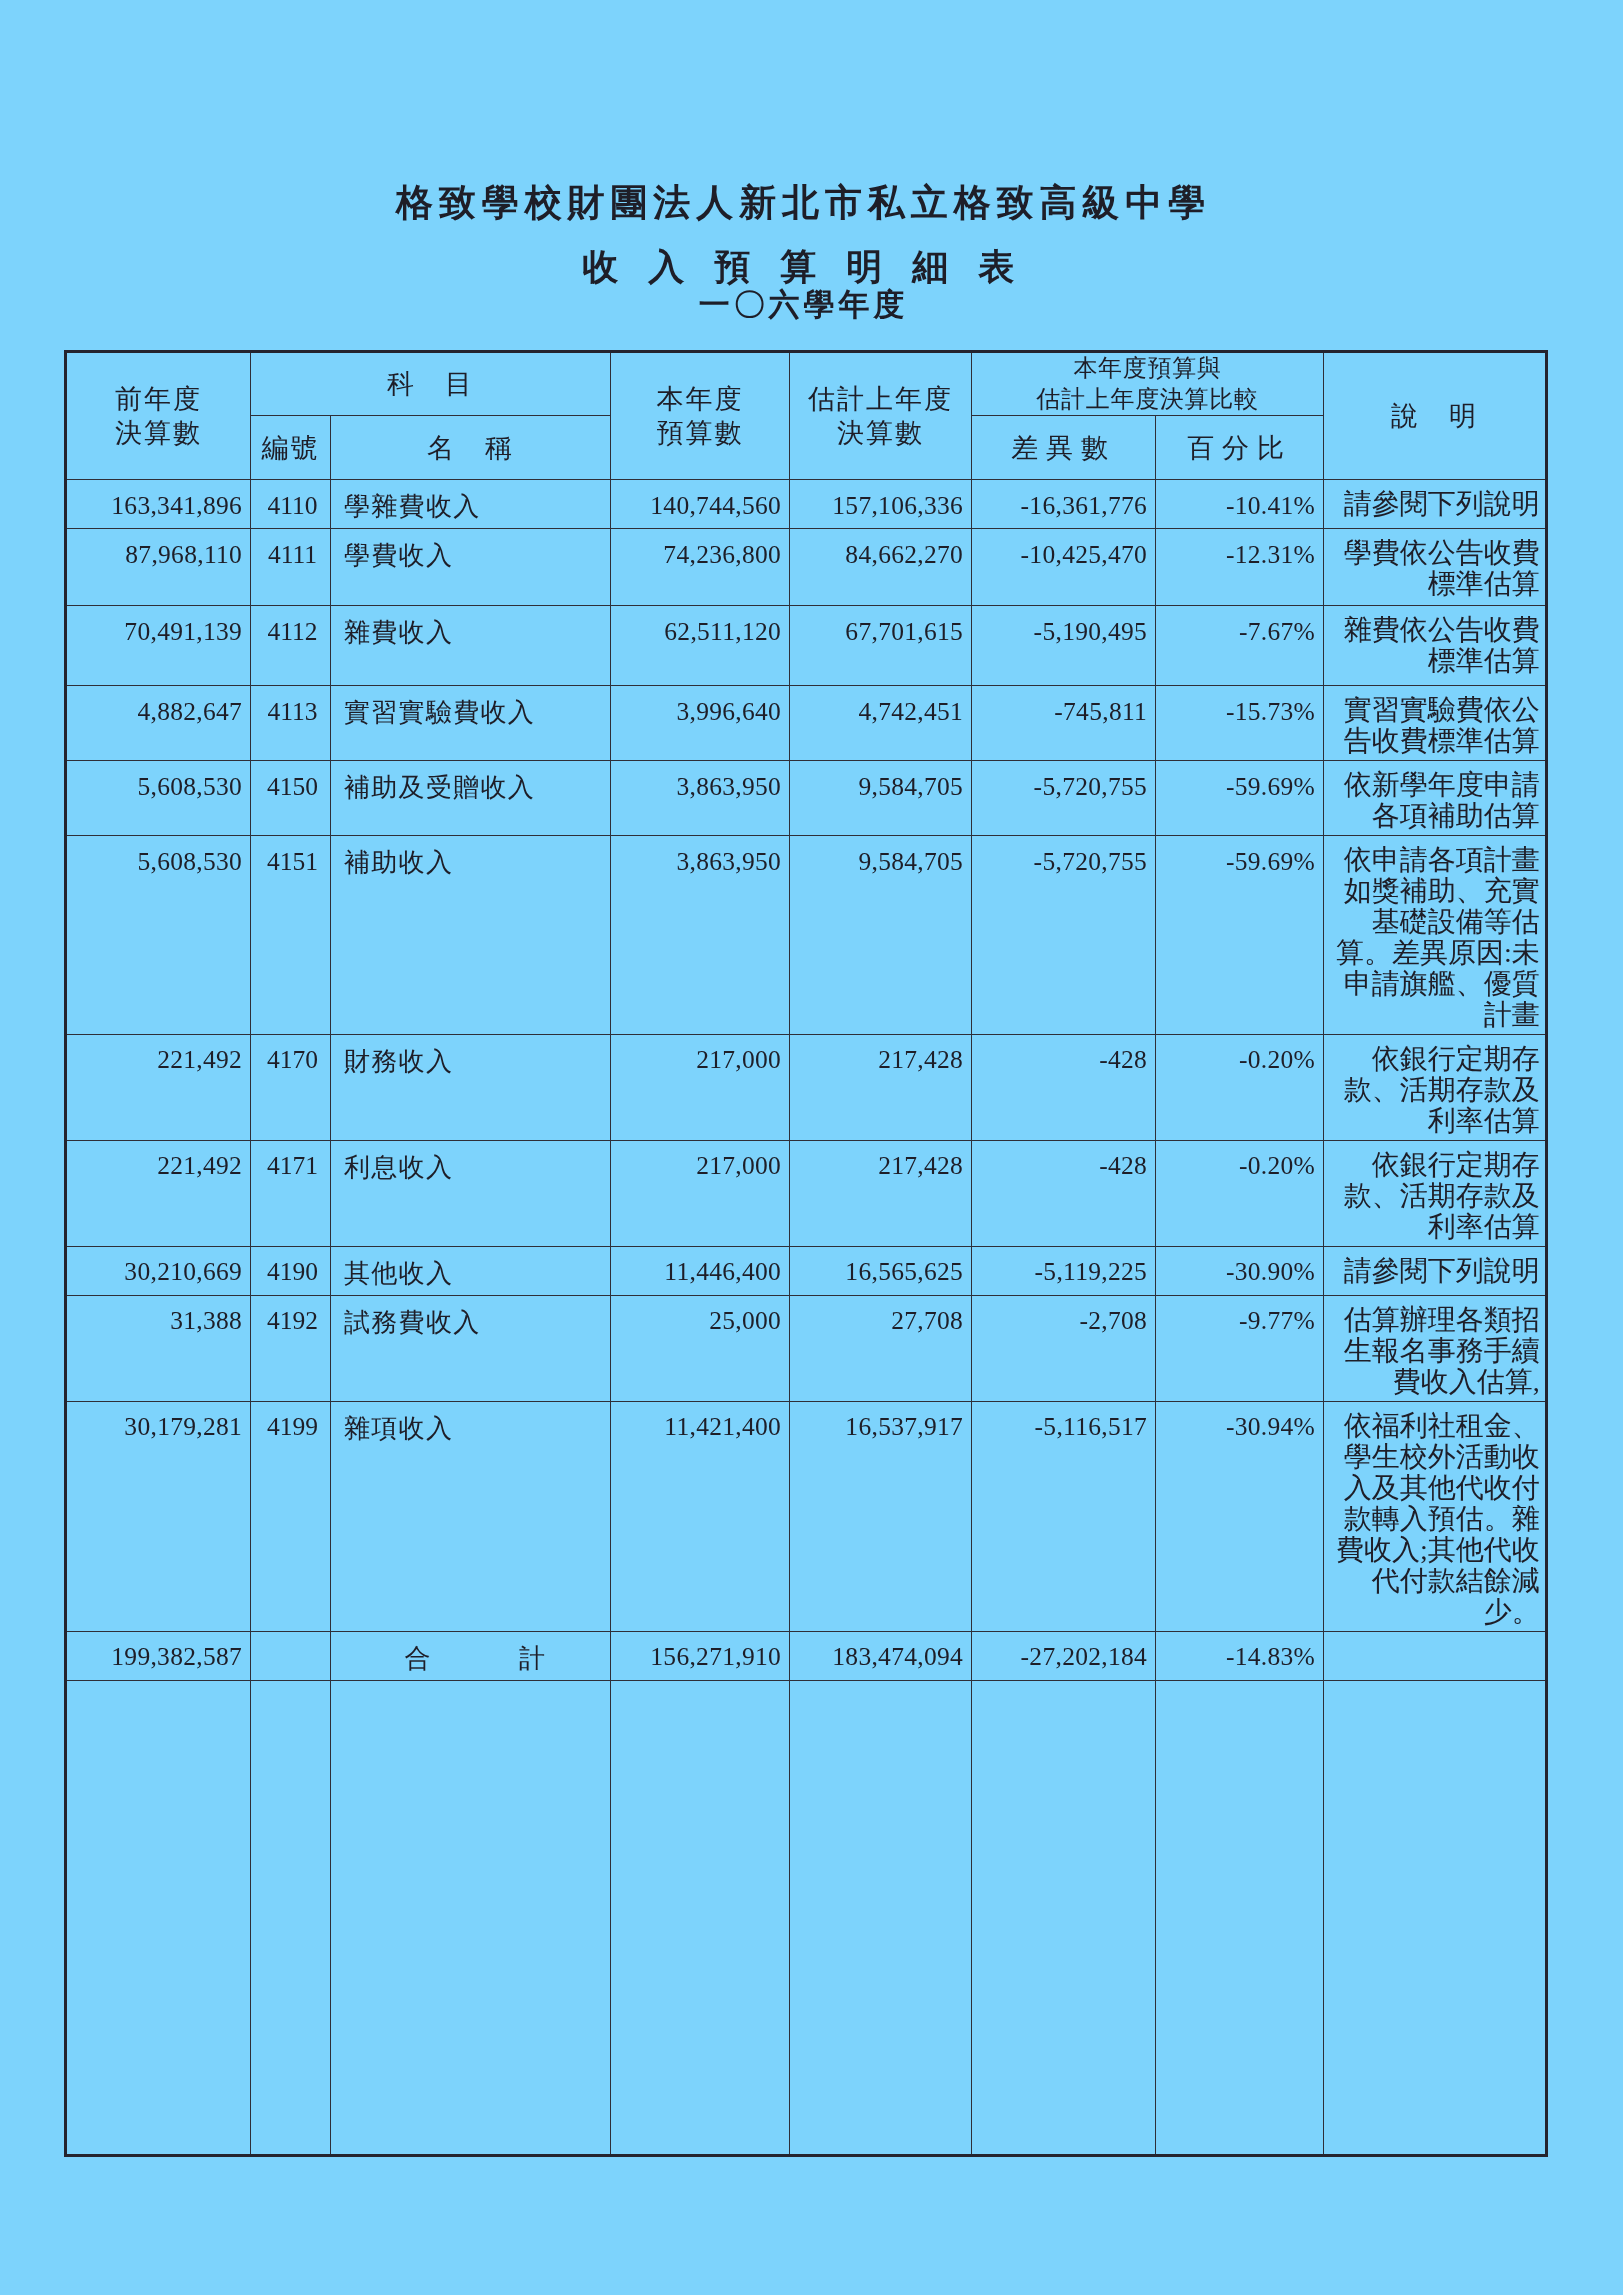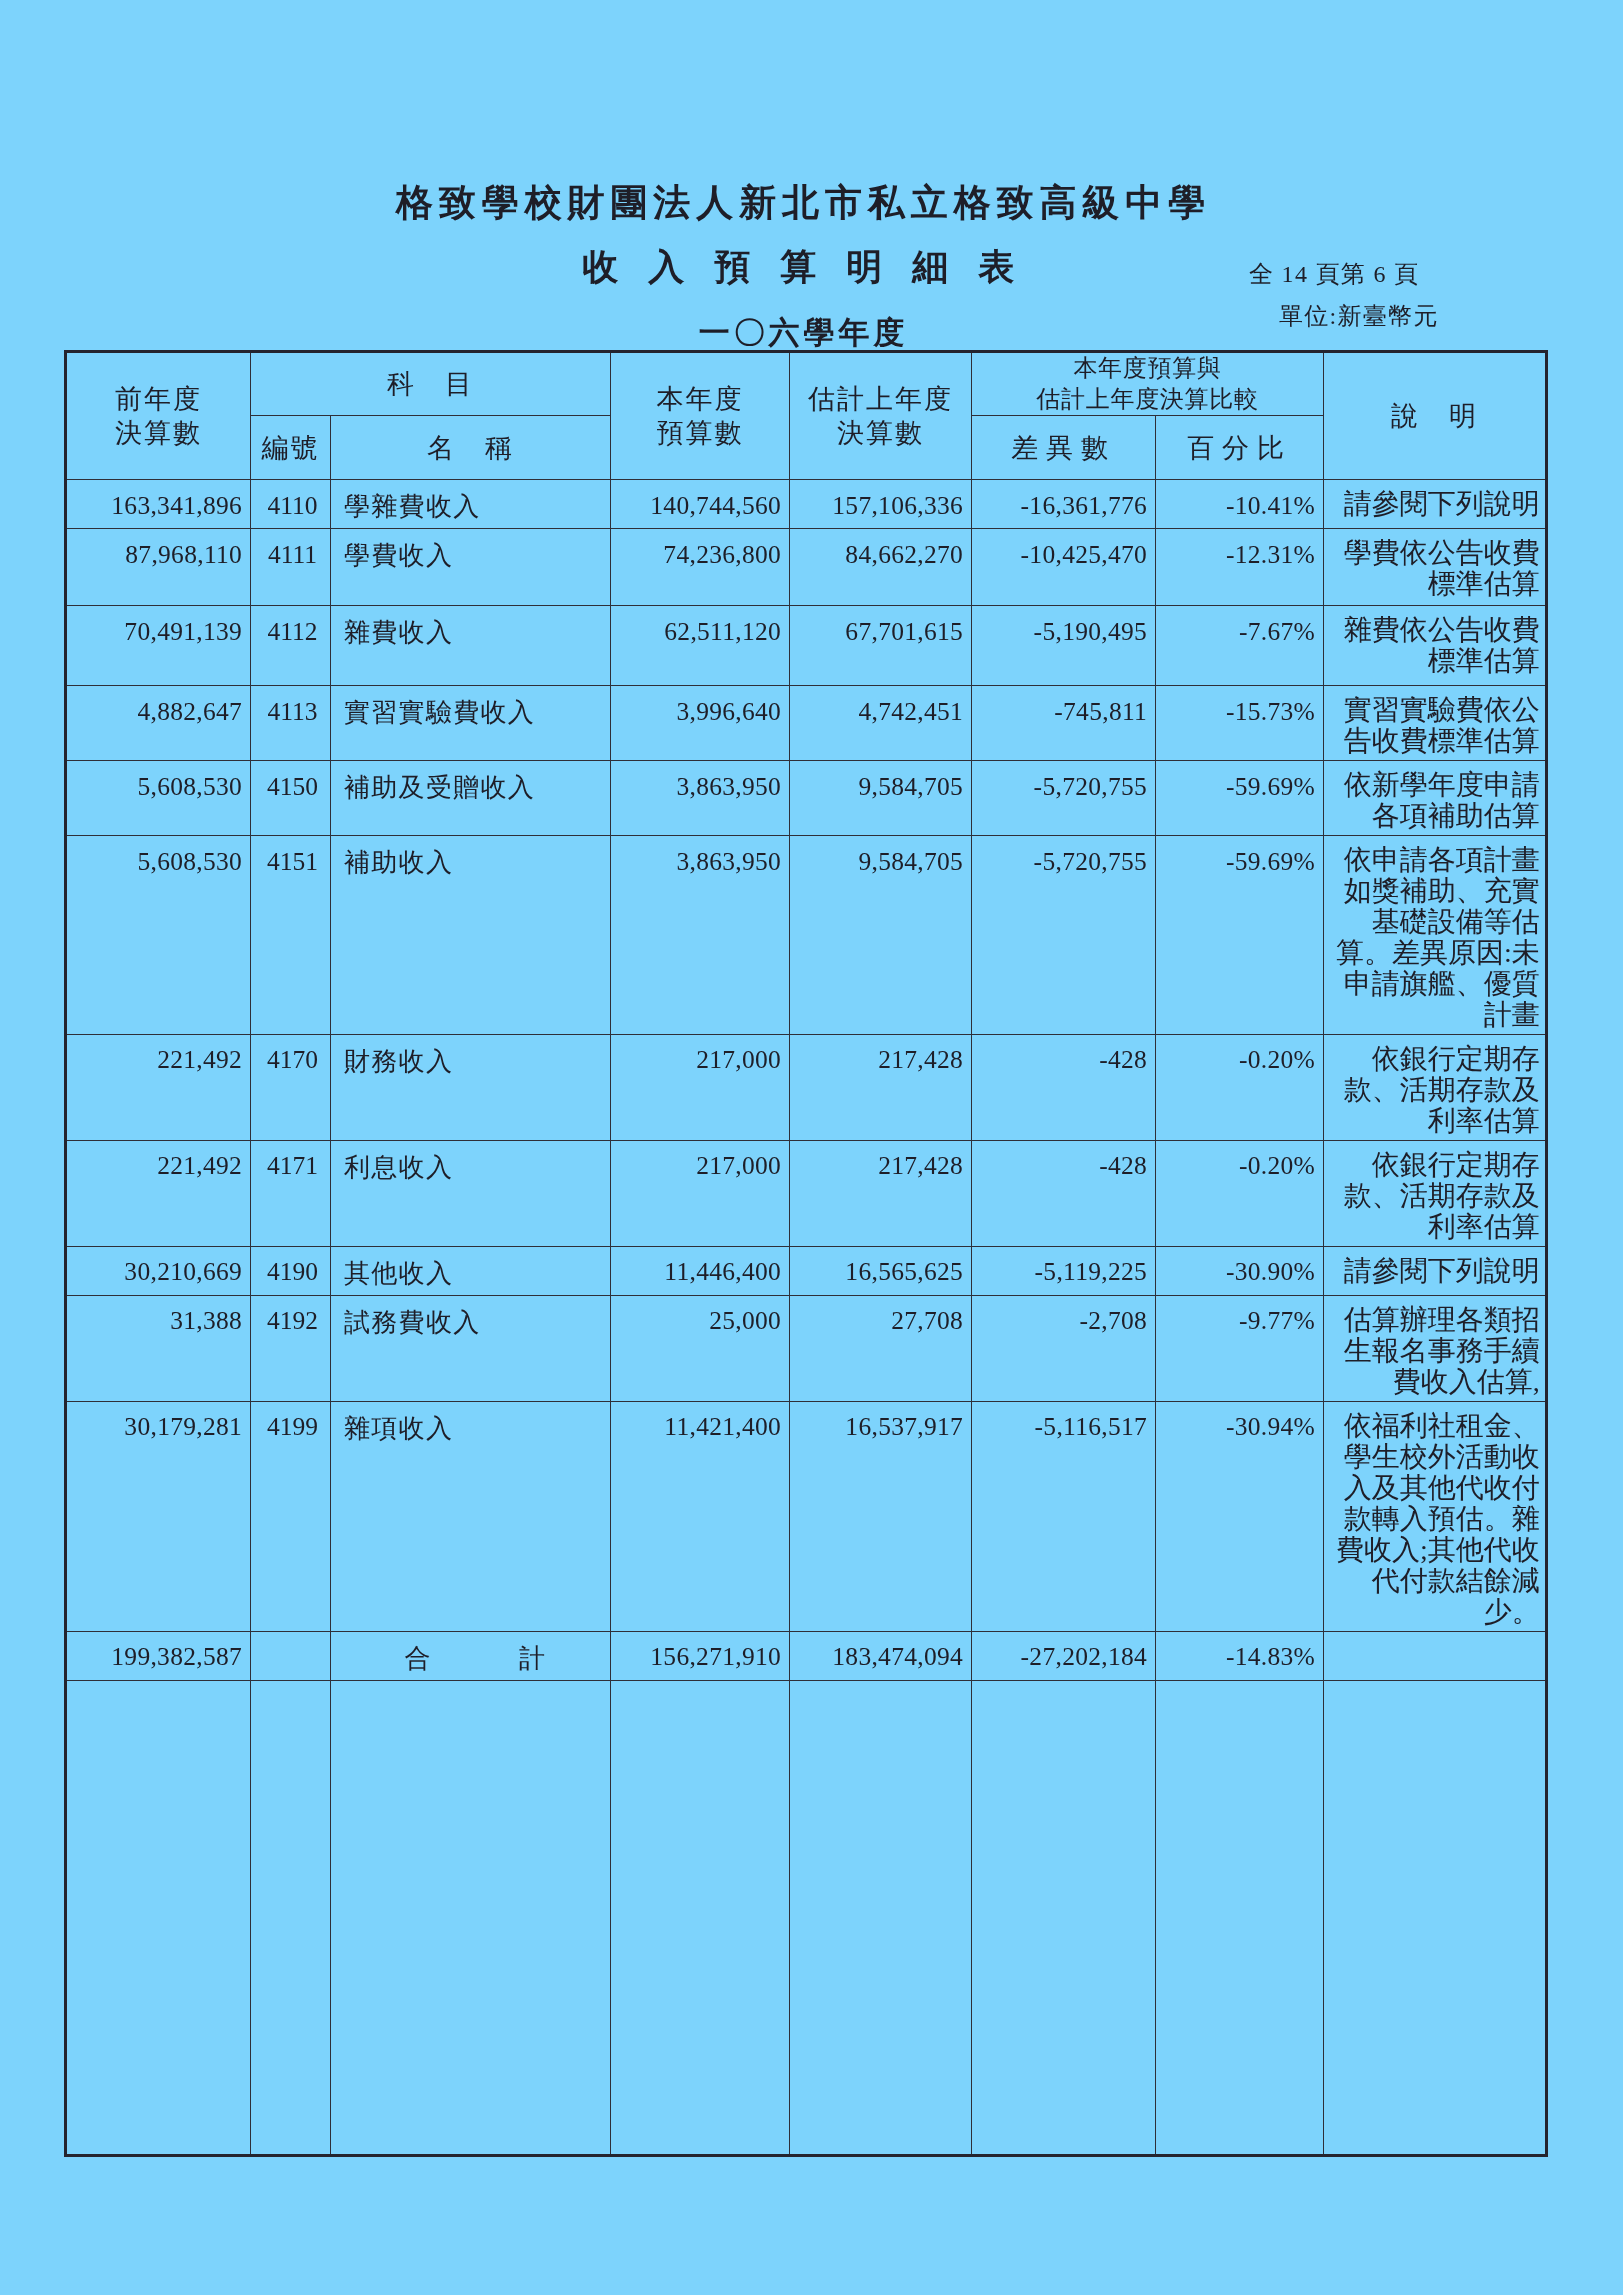--- a/index.html
+++ b/index.html
@@ -15,21 +15,21 @@
   .doc-header { position: absolute; left: 64px; top: 0; width: 1479px; }
   .school-name {
     position: absolute; left: 0; top: 178px; width: 100%;
     text-align: center; font-size: 37px; font-weight: 600; letter-spacing: 5.9px;
   }
   .report-title {
     position: absolute; left: 0; top: 243px; width: 100%;
     text-align: center; font-size: 36px; font-weight: 700; letter-spacing: 10.5px;
   }
   .academic-year {
-    position: absolute; left: 0; top: 312px; width: 100%;
+    position: absolute; left: 0; top: 284px; width: 100%;
     text-align: center; font-size: 31px; font-weight: 600; letter-spacing: 3.9px;
   }
   .page-meta {
     position: absolute; left: 1249px; top: 253px;
     font-size: 24px; line-height: 42px; letter-spacing: 1.3px;
   }
   .page-meta .unit-line { margin-left: 30px; }
 
   
   table.budget-table {
@@ -63,24 +63,20 @@
 <body>
 
 <div class="page">
 
   <div class="doc-header">
     <div class="school-name">格致學校財團法人新北市私立格致高級中學</div>
     <div class="report-title">收 入 預 算 明 細 表</div>
     <div class="academic-year">一〇六學年度</div>
   </div>
 
-  <div class="page-meta">
-    <div class="page-line">全 14 頁第 6 頁</div>
-    <div class="unit-line">單位:新臺幣元</div>
-  </div>
 
   <table class="budget-table">
     <colgroup>
       <col style="width:185px">
         <col style="width:80px">
         <col style="width:280px">
       <col style="width:179px">
         <col style="width:182px">
         <col style="width:184px">
       <col style="width:168px">

